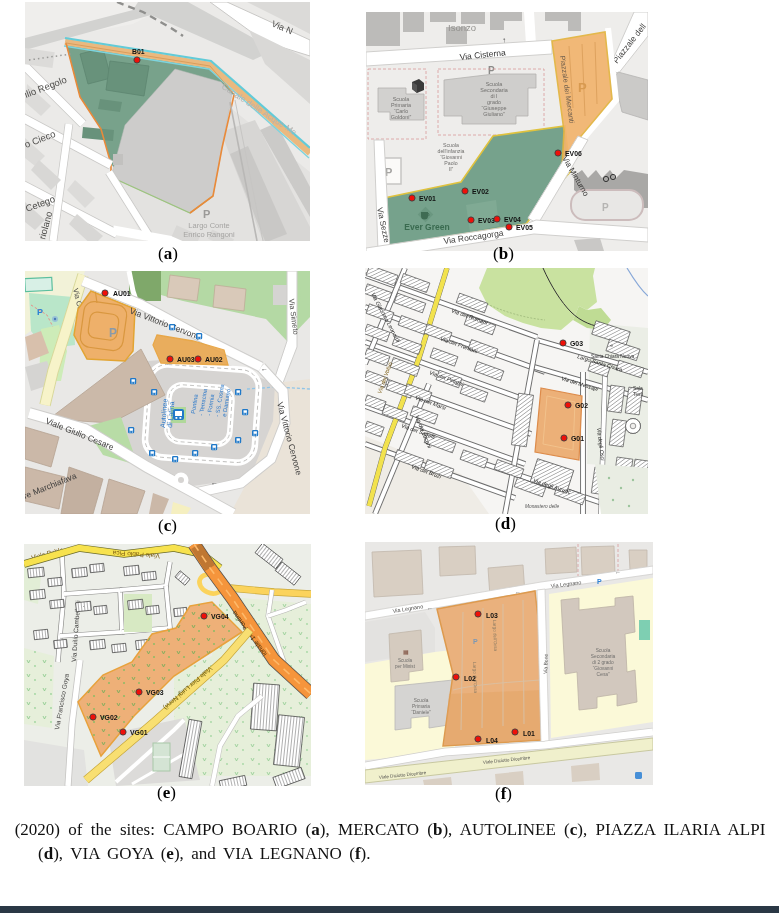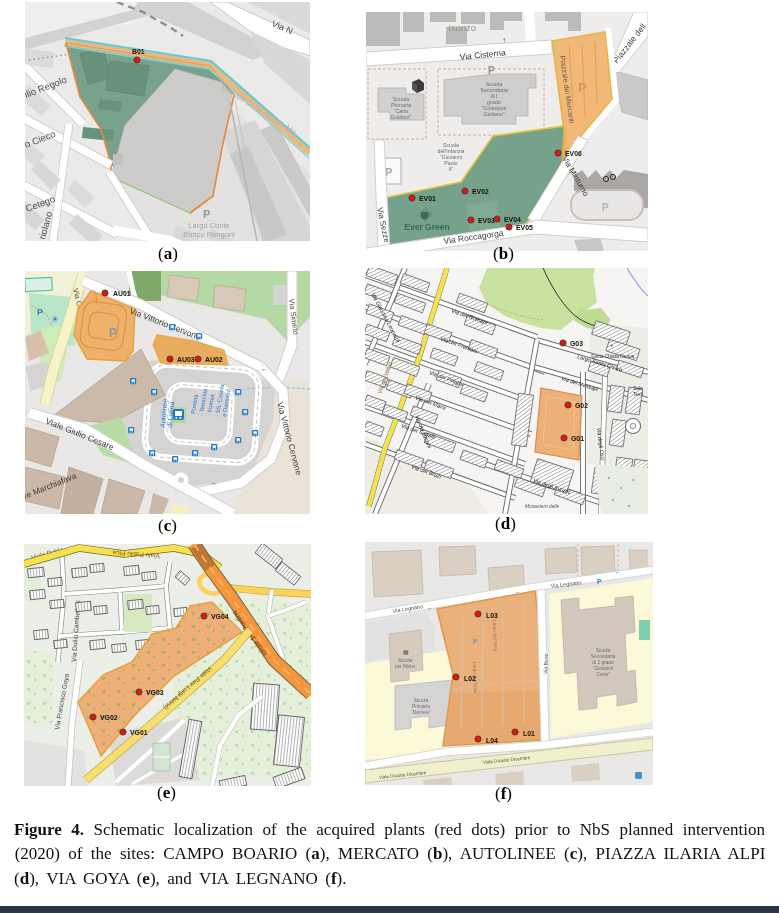--- a/index.html
+++ b/index.html
@@ -992,18 +992,17 @@
 
 <div class="plabel" style="left:158px;top:516px;">(<b>c</b>)</div>
 
 <div class="plabel" style="left:495px;top:514px;">(<b>d</b>)</div>
 
 <div class="plabel" style="left:157px;top:783px;">(<b>e</b>)</div>
 
 <div class="plabel" style="left:495px;top:784px;">(<b>f</b>)</div>
 
 <div id="caption">
-<div class="jline" id="cl1" style="word-spacing:5.2px;"><b>Figure 4.</b> Schematic localization of the acquired plants (red dots) prior to NbS planned intervention</div>
 <div class="jline" id="cl2" style="word-spacing:4.1px;text-align:center;">(2020) of the sites: CAMPO BOARIO (<b>a</b>), MERCATO (<b>b</b>), AUTOLINEE (<b>c</b>), PIAZZA ILARIA ALPI</div>
-<div class="jline" id="cl3" style="word-spacing:3.2px;">(<b>d</b>), VIA GOYA (<b>e</b>), and VIA LEGNANO (<b>f</b>).</div>
+<div class="jline" id="cl3" style="word-spacing:3.2px;margin-left:24px;">(<b>d</b>), VIA GOYA (<b>e</b>), and VIA LEGNANO (<b>f</b>).</div>
 </div>
 
 <div style="position:absolute;left:0;top:906px;width:779px;height:7px;background:#2a3845;"></div>
 
 </body></html>

